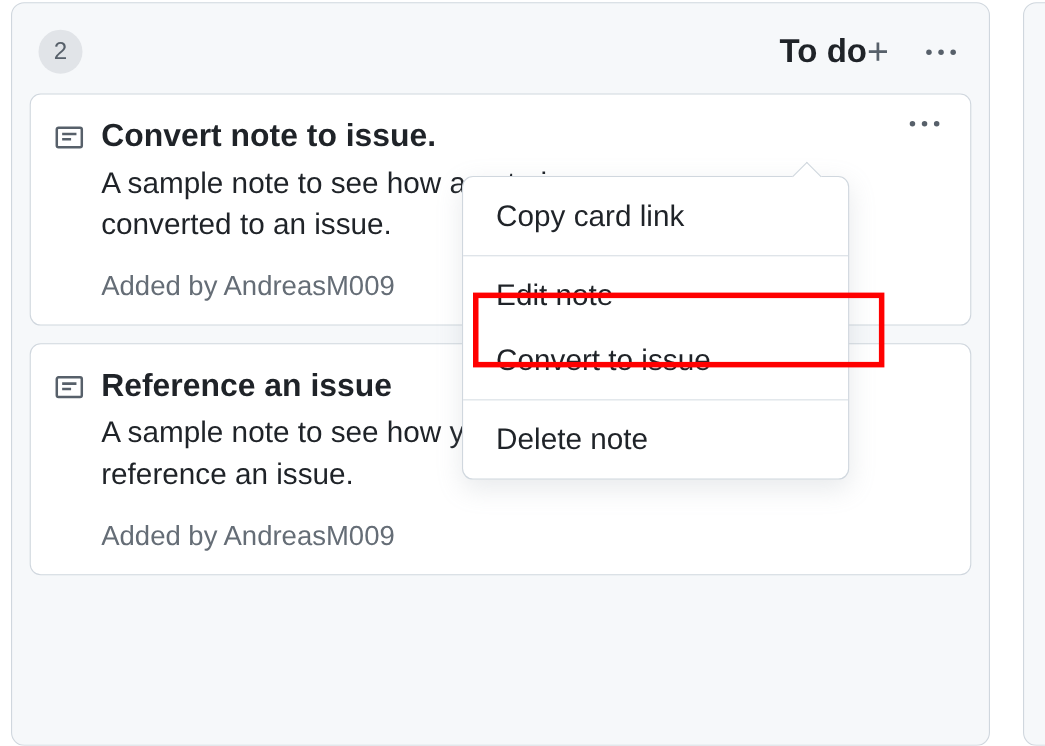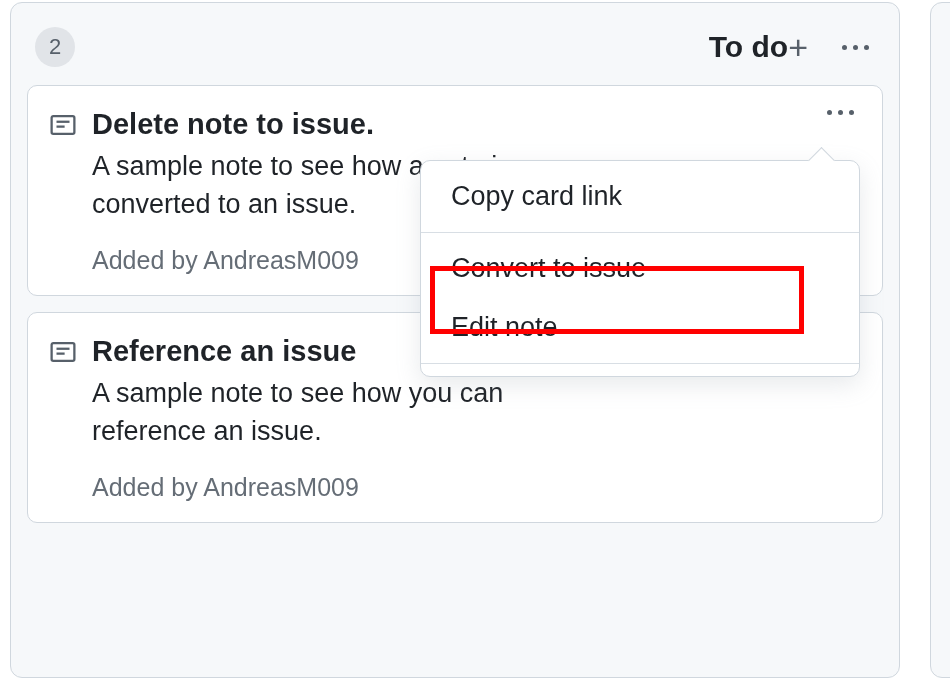--- a/index.html
+++ b/index.html
@@ -144,21 +144,21 @@
     .card-kebab span {
       width: 5px;
       height: 5px;
       background: #57606a;
       border-radius: 50%;
     }
     .dropdown {
       position: absolute;
       top: 160px;
       left: 420px;
-      width: 440px;
+      width: 352px;
       background: #ffffff;
       border: 1px solid #d0d7de;
       border-radius: 10px;
       box-shadow: 0 8px 24px rgba(140,149,159,0.2);
       z-index: 100;
     }
     .dropdown::before {
       content: "";
       position: absolute;
       top: -10px;
@@ -219,21 +219,21 @@
     </div>
     <div class="card-top">
       <div class="note-icon">
         <svg viewBox="0 0 16 16" fill="none" stroke="#57606a" stroke-width="1.4">
           <rect x="1" y="2.5" width="14" height="11" rx="1"></rect>
           <line x1="4" y1="6" x2="12" y2="6"></line>
           <line x1="4" y1="9" x2="9" y2="9"></line>
         </svg>
       </div>
       <div class="card-body">
-        <div class="card-title">Delete note to issue.</div>
+        <div class="card-title">Convert note to issue.</div>
         <div class="card-desc">A sample note to see how a note is
 converted to an issue.</div>
         <div class="card-meta">Added by AndreasM009</div>
       </div>
     </div>
   </div>
 
   <div class="card">
     <div class="card-top">
       <div class="note-icon">
@@ -254,21 +254,22 @@
 </div>
 
 <div class="neighbor-column"></div>
 
 <div class="dropdown">
   <div class="dropdown-section">
     <div class="dropdown-item">Copy card link</div>
   </div>
   <div class="dropdown-divider"></div>
   <div class="dropdown-section">
+    <div class="dropdown-item">Edit note</div>
     <div class="dropdown-item">Convert to issue</div>
-    <div class="dropdown-item">Edit note</div>
   </div>
   <div class="dropdown-divider"></div>
   <div class="dropdown-section">
+    <div class="dropdown-item">Delete note</div>
   </div>
 </div>
 
 <div class="highlight-box"></div>
 
 </body></html>

